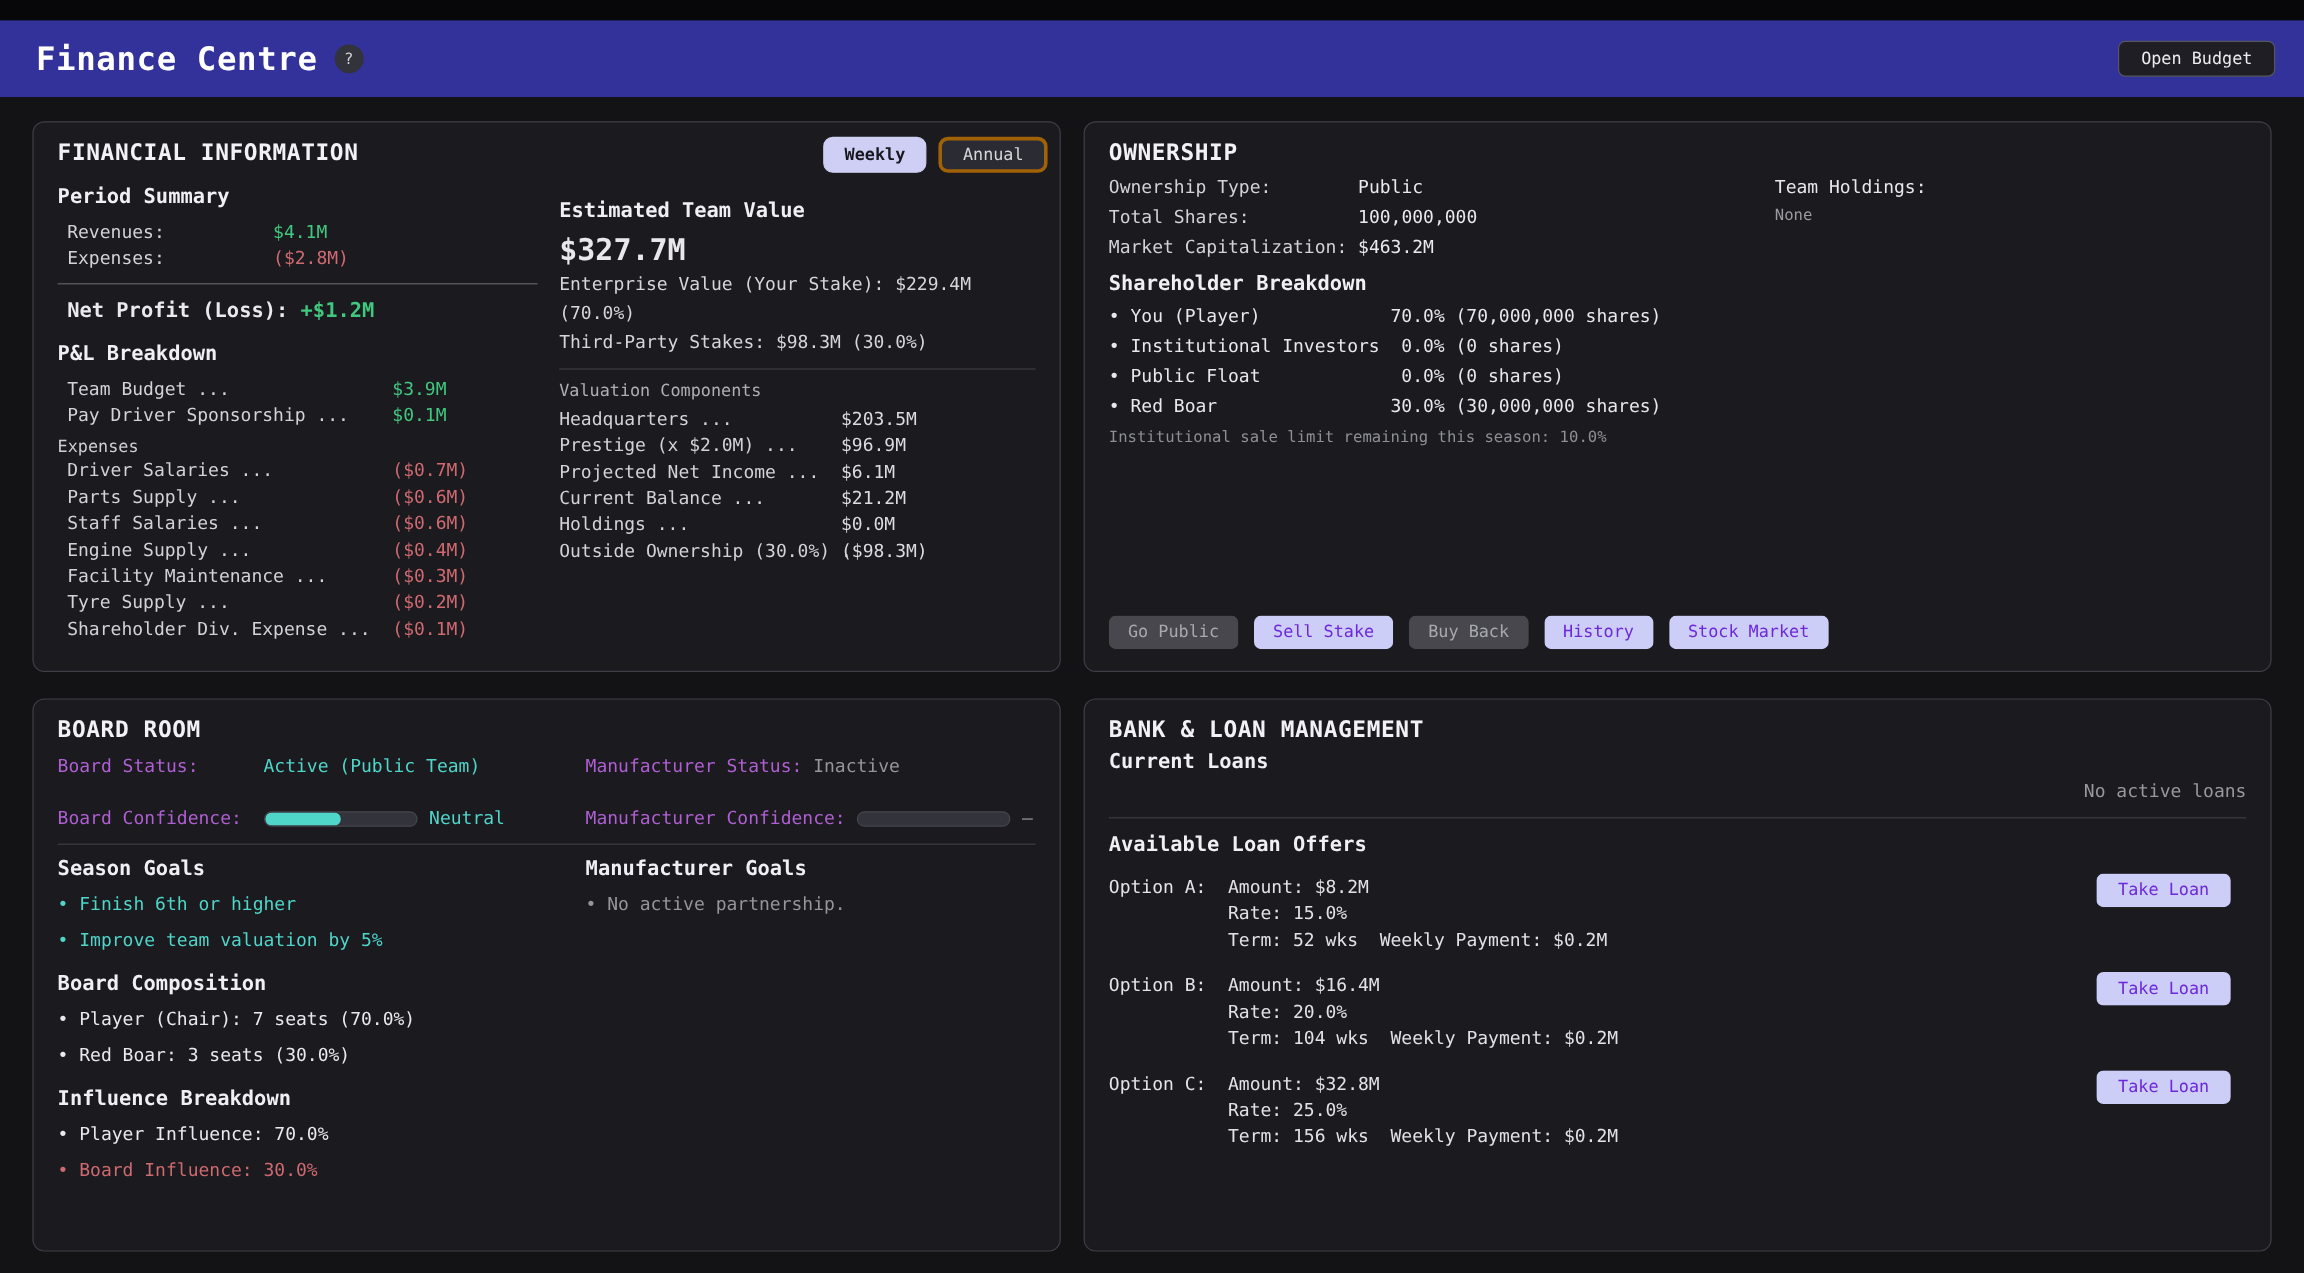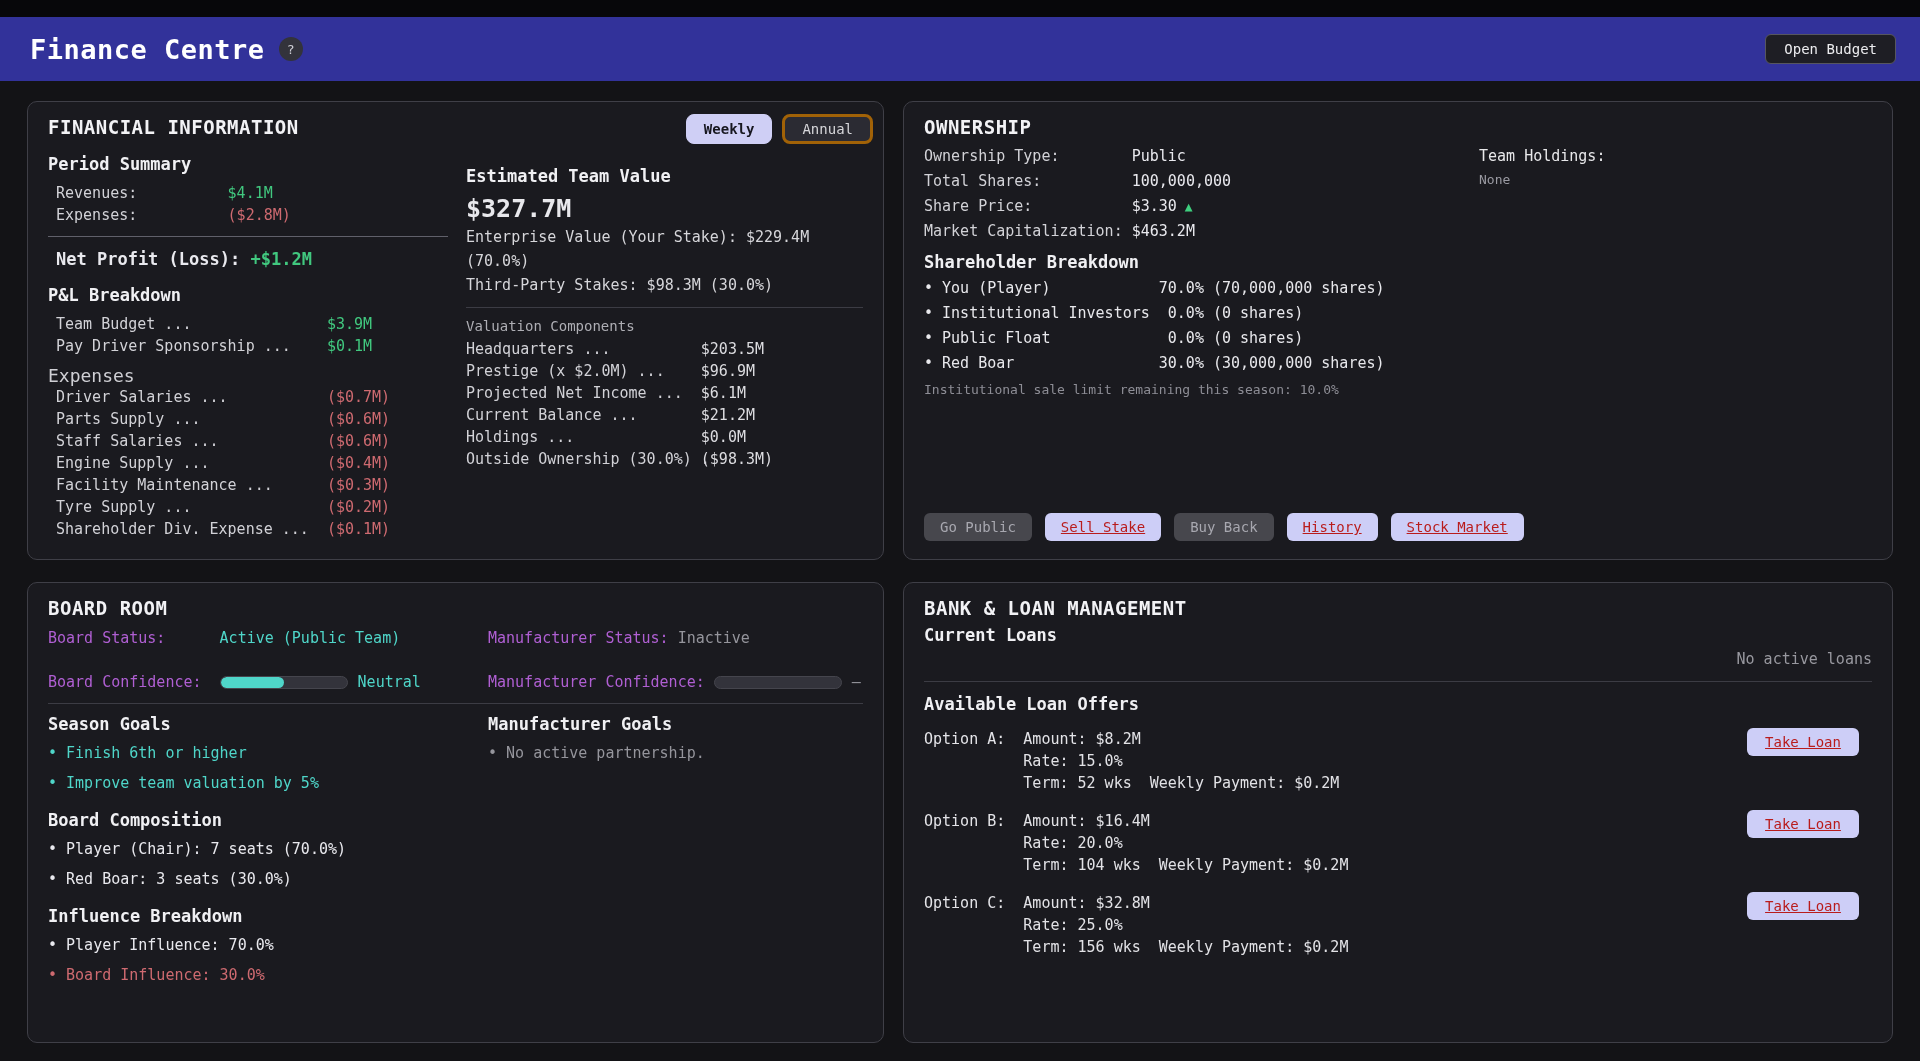--- a/index.html
+++ b/index.html
@@ -32,33 +32,33 @@
   .lbl { color:#d2d2d7; flex:0 0 auto; white-space:pre; }
   .val { white-space:pre; color:#dcdce0; }
   .w19 { width:19ch; } .w30 { width:30ch; } .w26 { width:26ch; }
   .w23 { width:23ch; } .w24 { width:24ch; } .w11 { width:11ch; }
   .green { color:#41c87f; } .red { color:#ce6a70; } .teal { color:#4fd6c9; }
   .purple { color:#b05fd3; } .muted { color:#95959c; } .white { color:#e9e9ee; }
 
   
   .btn { font-family:inherit; font-size:14px; border-radius:6px; border:1px solid transparent;
     padding:5px 15px; cursor:pointer; }
-  .btn.lav { background:#cdcef7; color:#b91c1c;text-decoration:underline; }
+  .btn.lav { background:#cdcef7; color:#6d28d9; }
   .btn.gray { background:#47474d; color:#a8a8b0; }
 
   
   .toggle { position:absolute; top:12px; right:10px; display:flex; gap:10px; }
   .tbtn { font-family:inherit; font-size:14px; padding:4px 17px; border-radius:8px; cursor:pointer; }
   .tbtn.active { background:#cfcff5; color:#17171f; border:1px solid #cfcff5; font-weight:bold; }
   .tbtn.idle { background:#2b2b33; color:#d6d6da; border:3px solid #a16207; }
   .fi-cols { display:flex; gap:18px; margin-top:2px; }
   .fi-left { flex:0 0 400px; }
   .fi-right { flex:1; padding-top:26px; }
   .net-row { font-size:17px; font-weight:bold; padding-left:8px; line-height:24px; }
-  .small-h { font-size:18px; color:#cfcfd4; margin-top:8px; }
+  .small-h { font-size:14px; color:#cfcfd4; margin-top:8px; }
   .muted-h { font-size:14px; color:#aeaeb4; margin-bottom:4px; }
   .tv-total { font-size:25px; font-weight:bold; margin:4px 0 2px; }
   .tv-line { font-size:15px; color:#d6d6da; line-height:24px; }
 
   
   .own-grid { display:grid; grid-template-columns:555px 1fr; margin-top:6px; }
   .own-row { display:flex; line-height:25px; font-size:15px; }
   .trend { color:#3ecf7e; font-size:13px; margin-left:8px; }
   .sh-row { display:flex; line-height:25px; font-size:15px; }
   .bullet { width:2ch; flex:0 0 auto; }
@@ -203,25 +203,20 @@
       <div>
         <div class="own-row">
           <span class="lbl w23">Ownership Type:</span>
           <span class="val white">Public</span>
         </div>
         <div class="own-row">
           <span class="lbl w23">Total Shares:</span>
           <span class="val white">100,000,000</span>
         </div>
         <div class="own-row">
-          <span class="lbl w23">Share Price:</span>
-          <span class="val white">$3.30</span>
-          <span class="trend">▲</span>
-        </div>
-        <div class="own-row">
           <span class="lbl w23">Market Capitalization:</span>
           <span class="val white">$463.2M</span>
         </div>
         <h3 class="sec" style="margin:8px 0 4px">Shareholder Breakdown</h3>
         <div class="sh-row">
           <span class="bullet">•</span>
           <span class="w24">You (Player)</span>
           <span class="pct">70.0%</span>
           <span class="shares">(70,000,000 shares)</span>
         </div>

